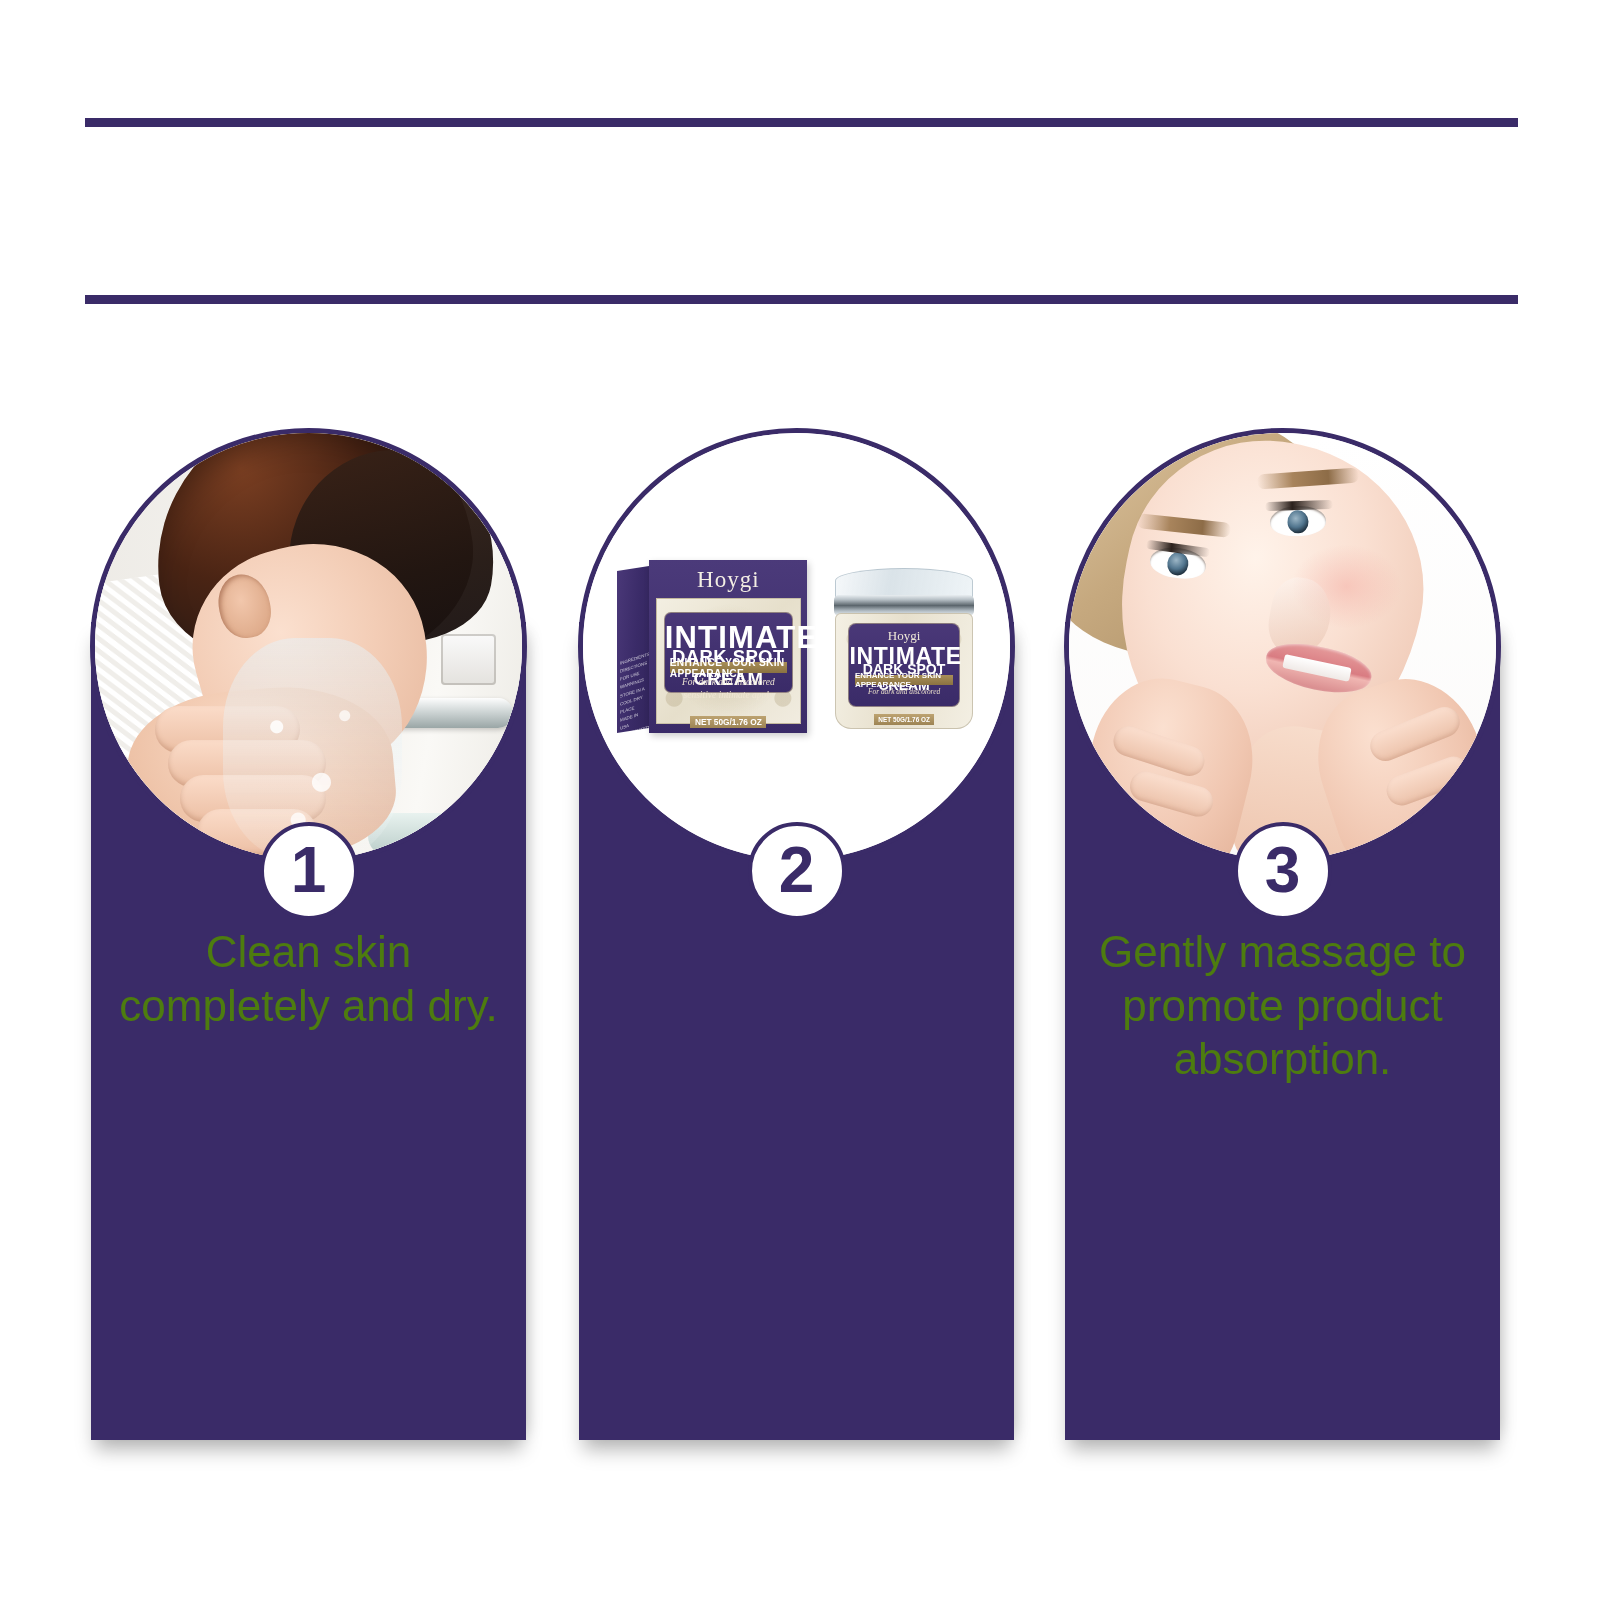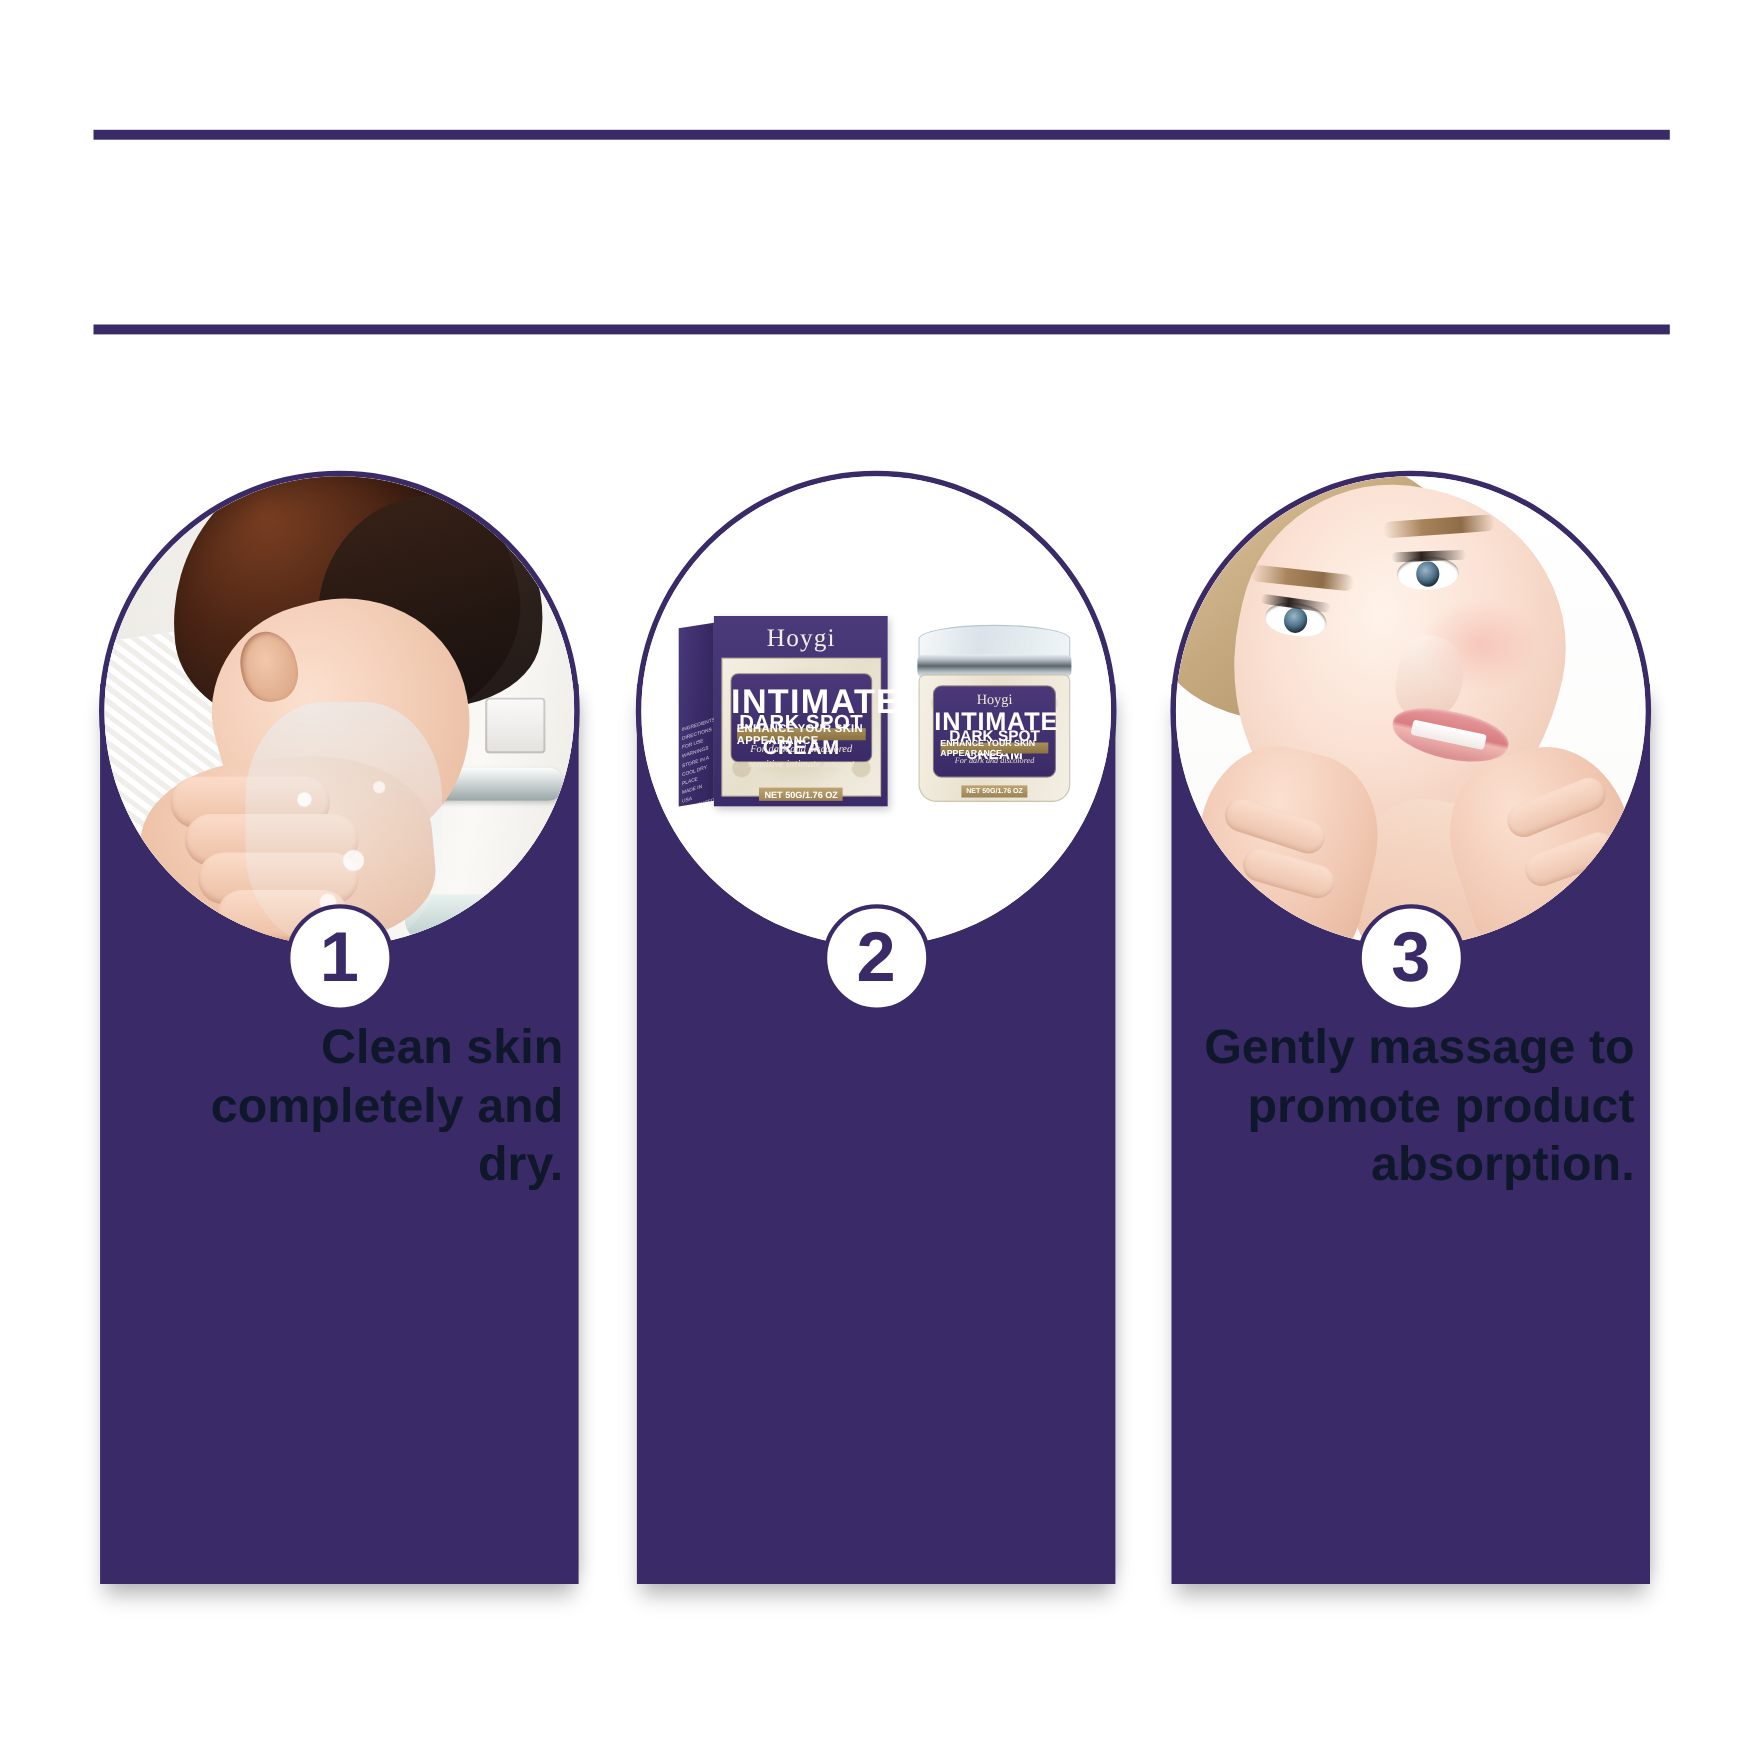--- a/index.html
+++ b/index.html
@@ -126,26 +126,26 @@
     font-family: "Liberation Sans", sans-serif;
     margin-top: -2px;
   }
 
   .card-text {
     position: absolute;
     left: 14px;
     width: 407px;
     top: 497px;
     z-index: 3;
-    color: #0f172a;
-    text-align: right;
+    color: #4d7c0f;
+    text-align: center;
     font-size: 44px;
     line-height: 1.22;
     font-family: "Liberation Sans", sans-serif;
-    font-weight: 700;
+    font-weight: 400;
   }
 
   
   .p1-bg {
     position: absolute; inset: 0;
     background:
       radial-gradient(circle at 78% 22%, #fbfbf9 0%, #f2f0ec 45%, #e9e6e0 100%);
   }
   .p1-wall {
     position: absolute; left: 58%; top: 0; width: 42%; height: 100%;
@@ -527,21 +527,21 @@
               <div class="brand">Hoygi</div>
               <div class="orn"></div>
               <div class="label">
                 <div class="l-main">INTIMATE</div>
                 <div class="l-sub">DARK SPOT CREAM</div>
                 <div class="l-band">
                     <span>ENHANCE YOUR SKIN APPEARANCE</span>
                   </div>
                 <div class="l-script">
                   <span>For dark and discolored</span><br>
-                  <span>sensitive intimate amount</span>
+                  <span>sensitive intimate apply</span>
                 </div>
               </div>
               <div class="net">
                   <span>NET 50G/1.76 OZ</span>
                 </div>
             </div>
           </div>
 
           <div class="jar">
             <div class="jar-lid-top"></div>

